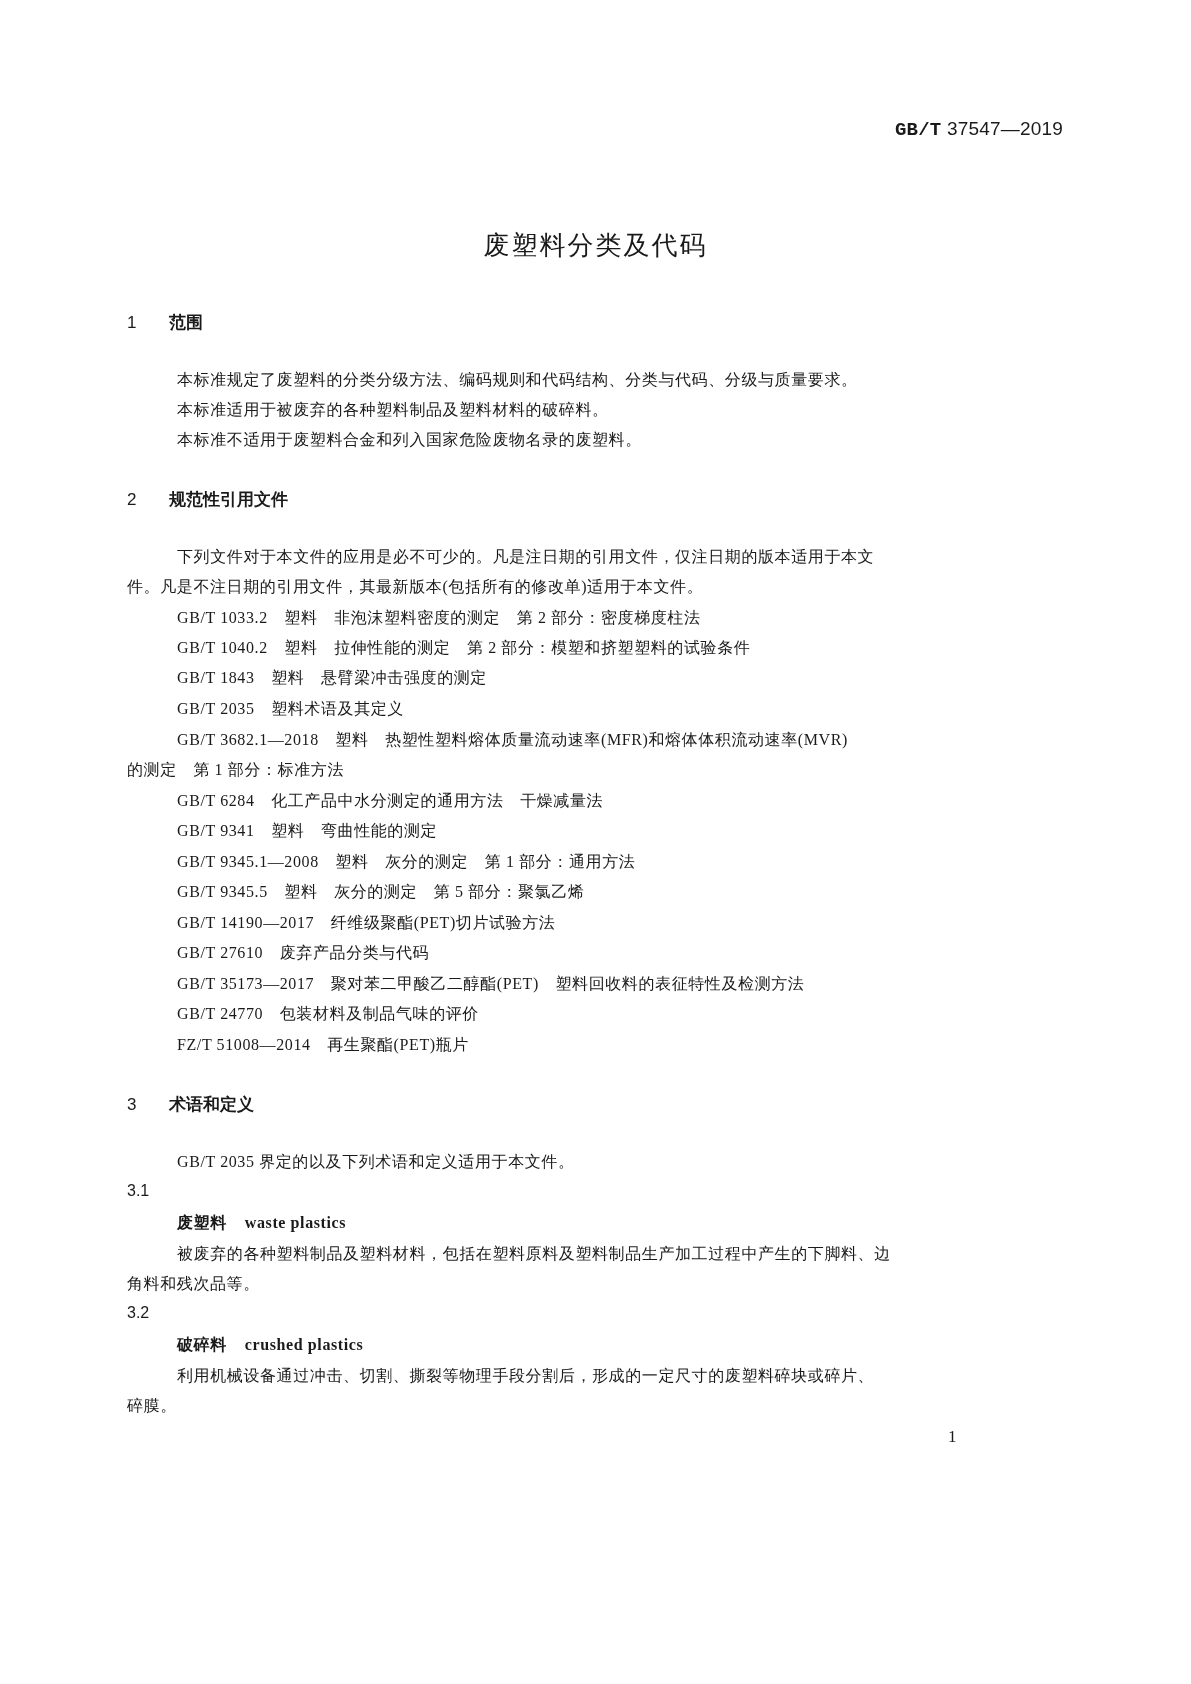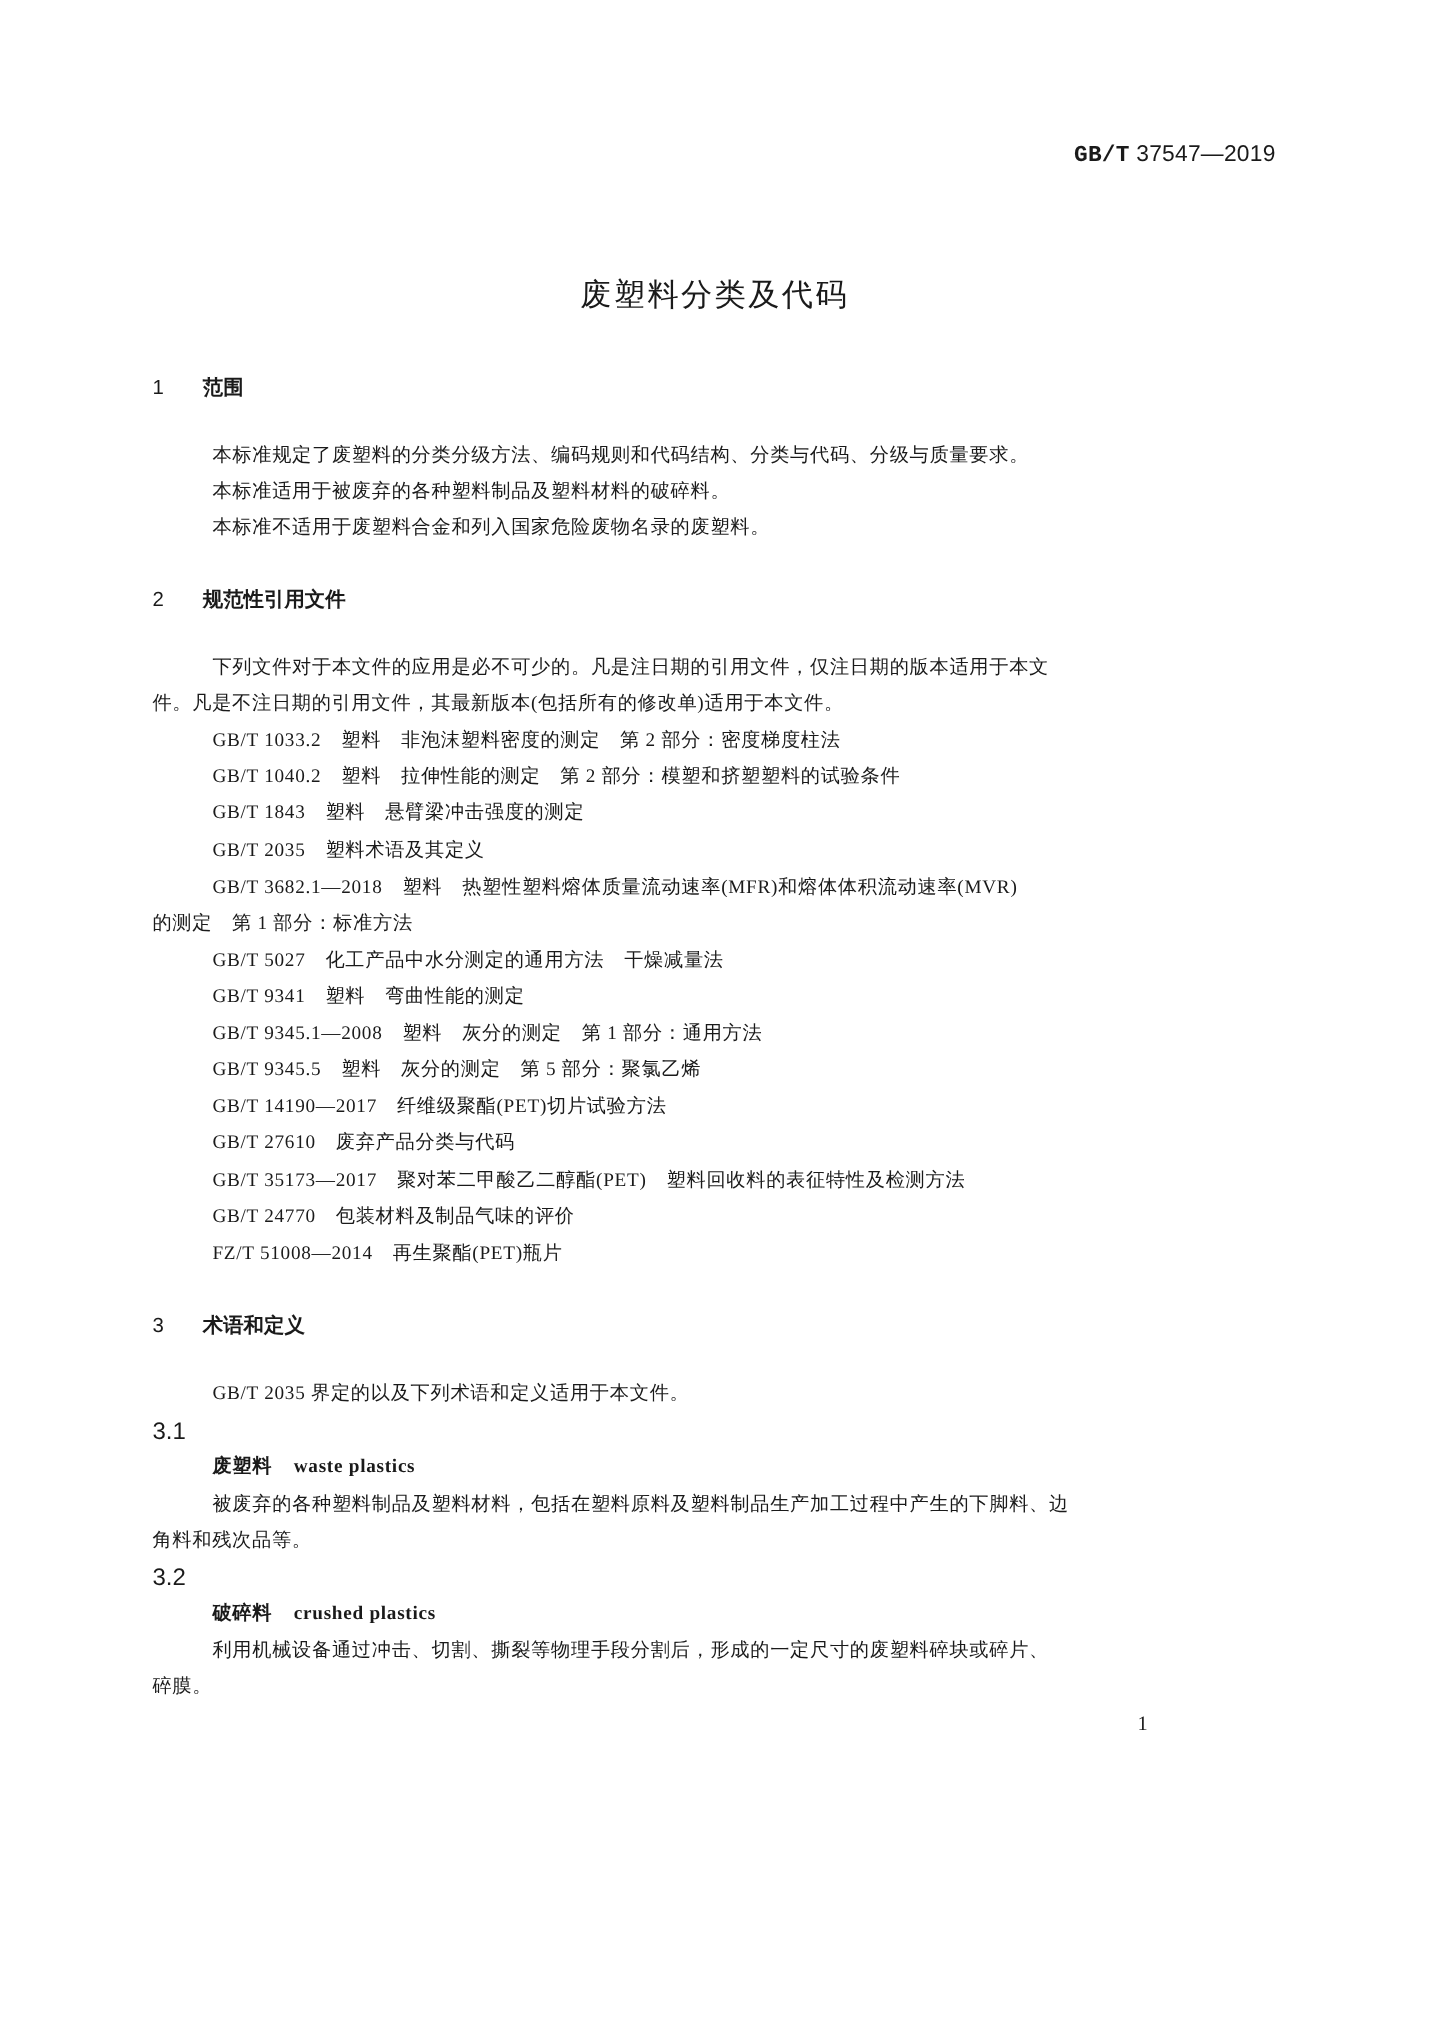--- a/index.html
+++ b/index.html
@@ -27,21 +27,21 @@
     }
     .heading .num { display: inline-block; width: 42px; font-weight: normal; }
     .line {
       position: absolute; left: 0; width: 936px;
       font-size: 16px; line-height: 22px; white-space: nowrap;
       letter-spacing: 0.6px;
     }
     .indent { padding-left: 50px; box-sizing: border-box; }
     .term { font-weight: bold; }
     .term .en { font-family: "Liberation Serif", serif; font-weight: bold; margin-left: 18px; }
-    .subnum { position: absolute; left: 0; font-size: 20px; font-family: "Liberation Sans", sans-serif; text-align: right; }
+    .subnum { position: absolute; left: 0; font-size: 16px; font-family: "Liberation Sans", sans-serif; text-align: right; }
     .page-num { position: absolute; top: 1530px; left: 1021px; font-size: 17px; }
   </style>
 </head>
 <body>
 
 <div class="std-code">
   <span class="gbt">GB/T</span>
   <span>37547—2019</span>
 </div>
 
@@ -61,21 +61,21 @@
   </div>
   <div class="line indent" style="top:546px">下列文件对于本文件的应用是必不可少的。凡是注日期的引用文件，仅注日期的版本适用于本文</div>
   <div class="line" style="top:576px">件。凡是不注日期的引用文件，其最新版本(包括所有的修改单)适用于本文件。</div>
 
   <div class="line indent" style="top:607px">GB/T 1033.2　塑料　非泡沫塑料密度的测定　第 2 部分：密度梯度柱法</div>
   <div class="line indent" style="top:637px">GB/T 1040.2　塑料　拉伸性能的测定　第 2 部分：模塑和挤塑塑料的试验条件</div>
   <div class="line indent" style="top:667px">GB/T 1843　塑料　悬臂梁冲击强度的测定</div>
   <div class="line indent" style="top:698px">GB/T 2035　塑料术语及其定义</div>
   <div class="line indent" style="top:729px">GB/T 3682.1—2018　塑料　热塑性塑料熔体质量流动速率(MFR)和熔体体积流动速率(MVR)</div>
   <div class="line" style="top:759px">的测定　第 1 部分：标准方法</div>
-  <div class="line indent" style="top:790px">GB/T 5027　化工产品中水分测定的通用方法　干燥减量法</div>
+  <div class="line indent" style="top:790px">GB/T 6284　化工产品中水分测定的通用方法　干燥减量法</div>
   <div class="line indent" style="top:820px">GB/T 9341　塑料　弯曲性能的测定</div>
   <div class="line indent" style="top:851px">GB/T 9345.1—2008　塑料　灰分的测定　第 1 部分：通用方法</div>
   <div class="line indent" style="top:881px">GB/T 9345.5　塑料　灰分的测定　第 5 部分：聚氯乙烯</div>
   <div class="line indent" style="top:912px">GB/T 14190—2017　纤维级聚酯(PET)切片试验方法</div>
   <div class="line indent" style="top:942px">GB/T 27610　废弃产品分类与代码</div>
   <div class="line indent" style="top:973px">GB/T 35173—2017　聚对苯二甲酸乙二醇酯(PET)　塑料回收料的表征特性及检测方法</div>
   <div class="line indent" style="top:1003px">GB/T 24770　包装材料及制品气味的评价</div>
   <div class="line indent" style="top:1034px">FZ/T 51008—2014　再生聚酯(PET)瓶片</div>
 
   <div class="heading" style="top:1093px">

